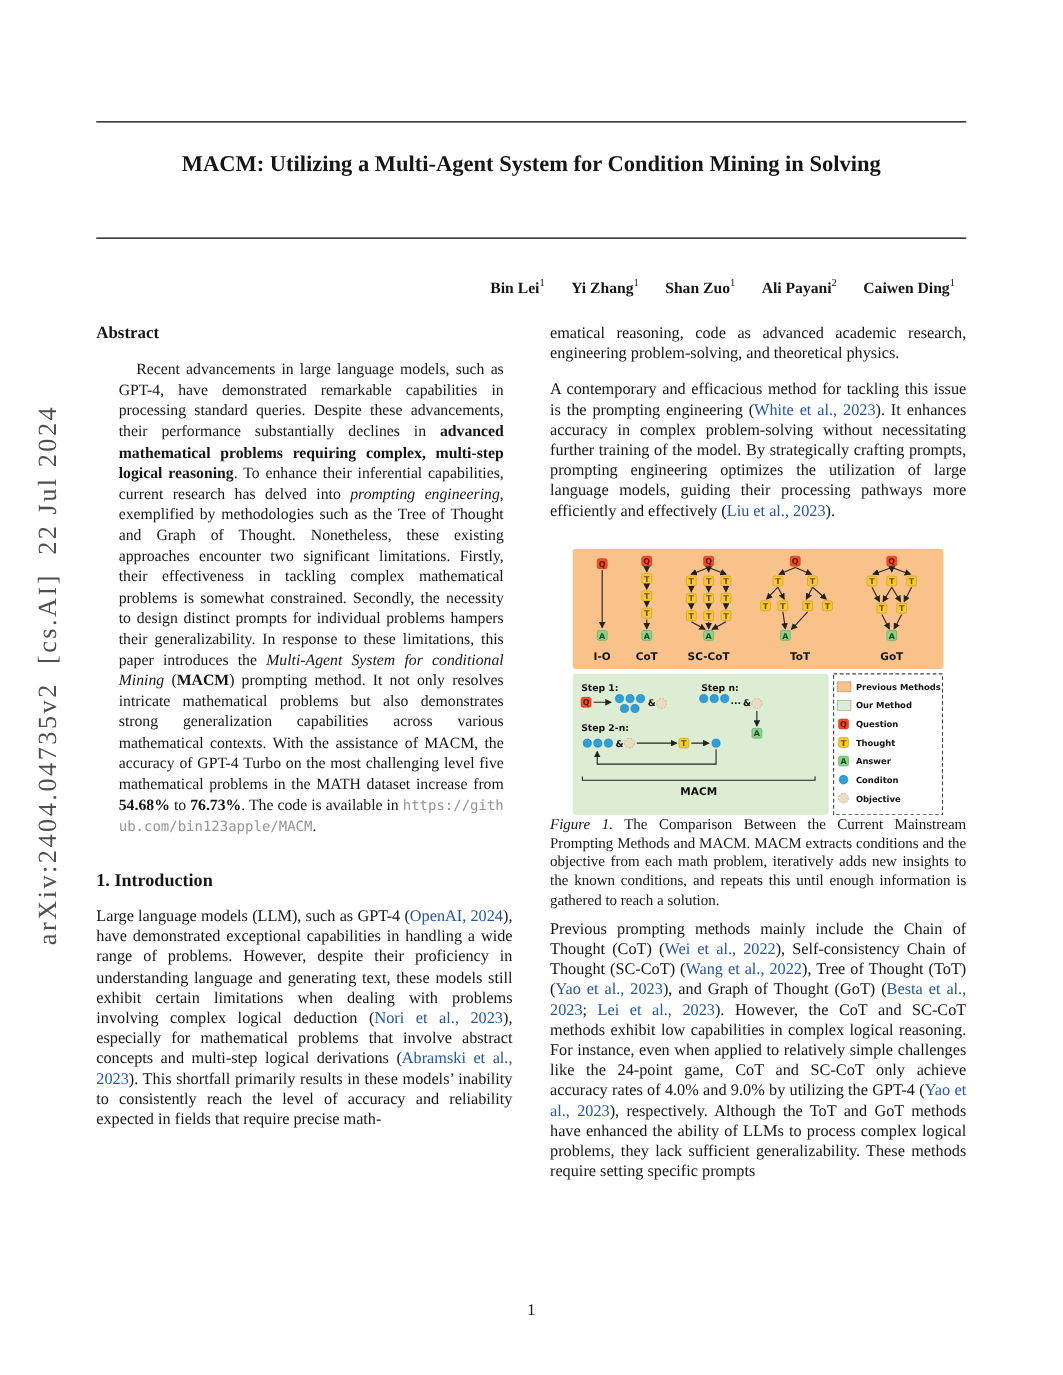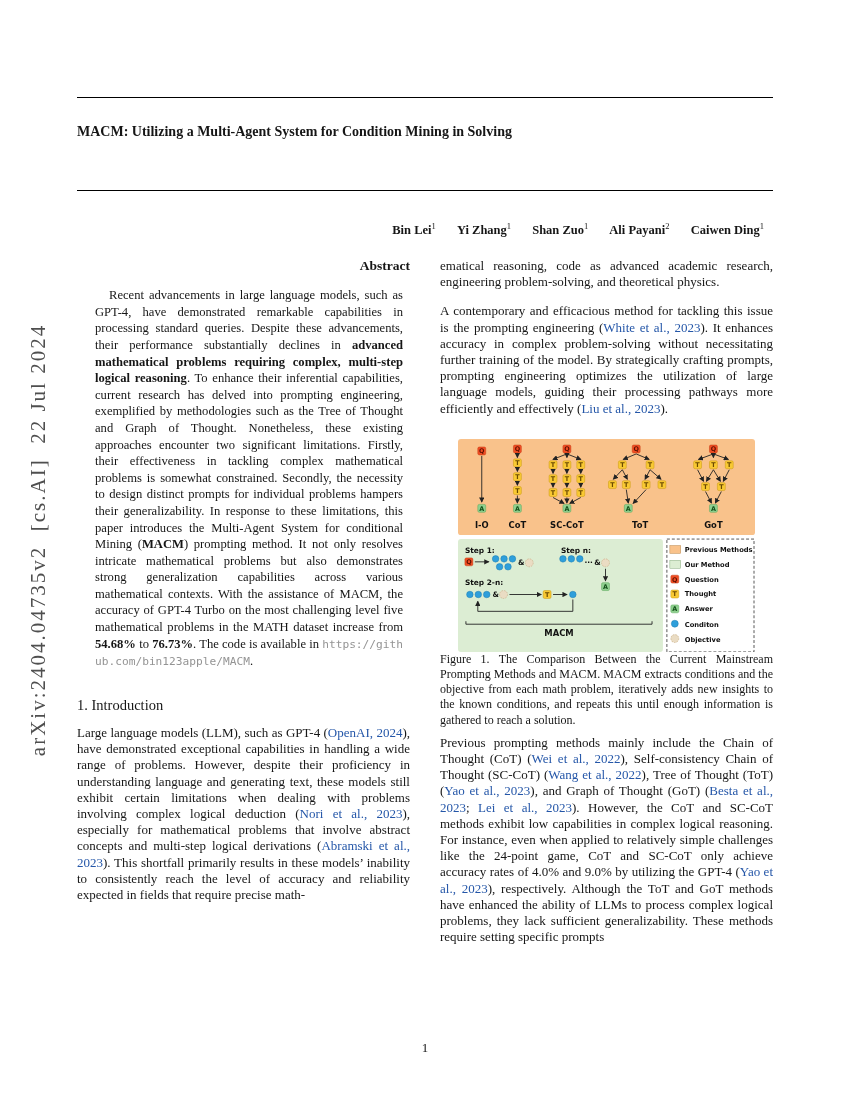--- a/index.html
+++ b/index.html
@@ -4,35 +4,35 @@
 <style>
   *{margin:0;padding:0;box-sizing:border-box}
   html,body{background:#ffffff}
   .page{position:relative;width:850px;height:1100px;background:#fff;margin:0 auto;
         font-family:"Liberation Serif",serif;color:#161616;overflow:hidden}
   .arxiv-stamp{position:absolute;top:540px;left:38px;transform:translate(-50%,-50%) rotate(-90deg);
         white-space:pre;font-size:21px;letter-spacing:2px;color:var(--stamp)}
   .rule{position:absolute;left:77px;width:696px;border:none;border-top:1.2px solid #000}
   .rule-top{top:97px}
   .rule-mid{top:190px}
-  .title{position:absolute;top:118px;left:77px;width:696px;text-align:left;
-        font-size:14px;line-height:27px;font-weight:bold}
+  .title{position:absolute;top:118px;left:77px;width:696px;text-align:center;
+        font-size:18px;line-height:27px;font-weight:bold}
   .authors{position:absolute;top:221px;left:77px;width:696px;text-align:right;
         font-weight:bold;font-size:12.5px}
   .author{margin:0 9px;white-space:nowrap}
   .author sup{font-size:8.5px;font-weight:normal}
   .col{position:absolute;top:258px;width:333px;text-align:justify;font-size:13px;line-height:16.2px}
   .col-left{left:77px}
   .col-right{left:440px}
-  .abstract-heading{text-align:right;font-size:13.5px;font-weight:bold;margin-bottom:13px}
+  .abstract-heading{text-align:left;font-size:13.5px;font-weight:bold;margin-bottom:13px}
   .abstract-body{font-size:12.6px;line-height:16.6px;padding-left:18px;padding-right:7px;text-indent:14px}
-  .section-heading{font-size:14.5px;font-weight:normal;margin:26px 0 12px;text-align:left}
+  .section-heading{font-size:14.5px;font-weight:bold;margin:26px 0 12px;text-align:left}
   .body-par{margin-bottom:13px}
   .seg-bold{font-weight:bold}
-  .seg-italic{}
+  .seg-italic{font-style:italic}
   .seg-link{color:var(--cite)}
   .seg-mono{font-family:"DejaVu Sans Mono",monospace;font-size:11.2px;color:var(--url);word-break:break-all}
   .figure-block{margin-top:22px;text-align:center}
   .fig-svg{display:block;margin:0 auto}
   .caption{font-size:12px;line-height:15.2px;margin-bottom:0;text-align:justify}
   .par-after-figure{margin-top:7px}
   .page-number{position:absolute;top:1040px;left:0;width:850px;text-align:center;font-size:13px}
 
   
   .panel-prev{fill:var(--panel_prev)}

